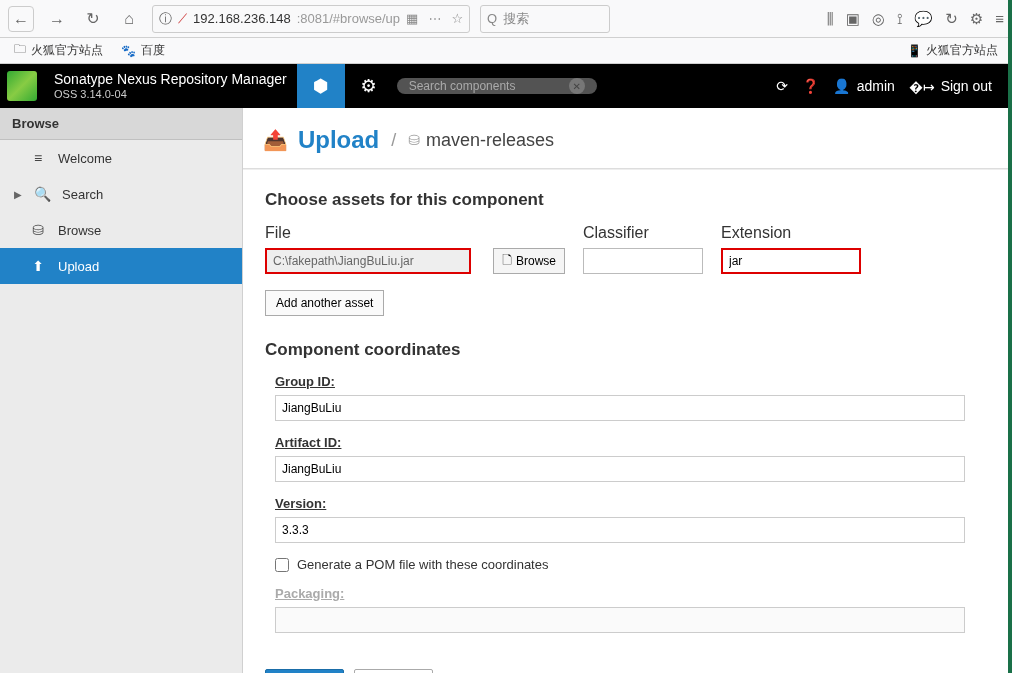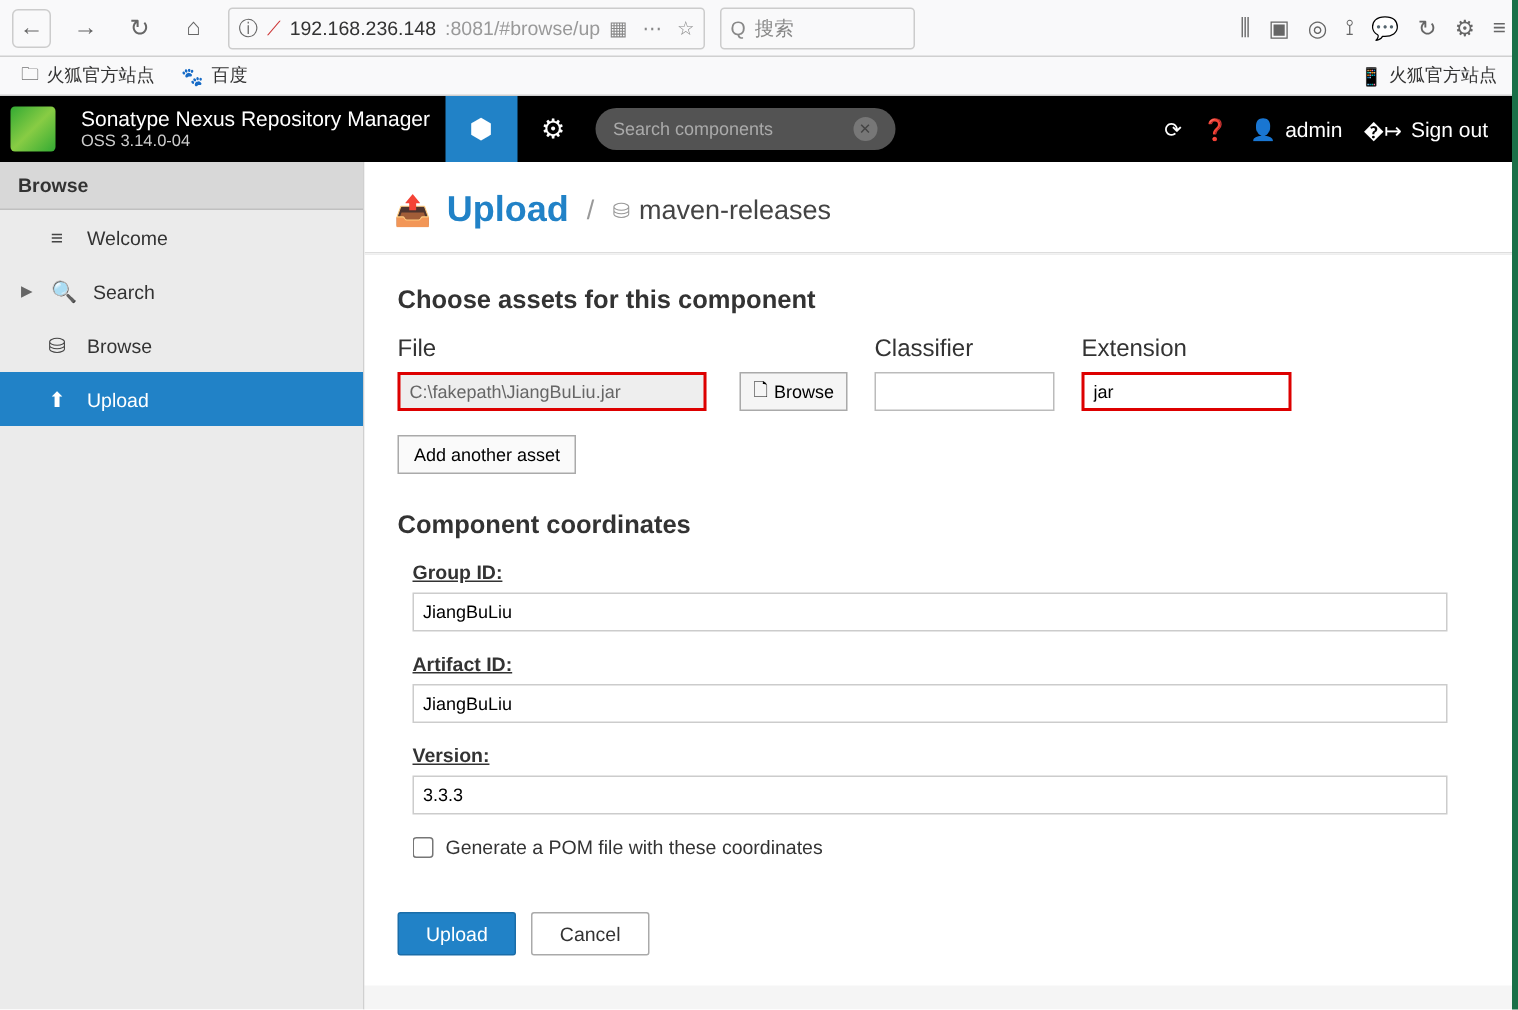--- a/index.html
+++ b/index.html
@@ -23,21 +23,21 @@
 
 
 .nexus-header { height: 44px; background: #000; display: flex; align-items: center; color: #fff; }
 .nexus-logo { width: 44px; height: 44px; display: flex; align-items: center; justify-content: center; }
 .nexus-logo-img { width: 30px; height: 30px; background: linear-gradient(135deg, #3a3 0%, #8c4 50%, #3a3 100%); border-radius: 3px; }
 .nexus-title-block { padding: 0 10px; line-height: 1.2; }
 .nexus-title { font-size: 14px; font-weight: normal; }
 .nexus-subtitle { font-size: 11px; color: #ccc; }
 .nexus-nav-btn { width: 48px; height: 44px; display: flex; align-items: center; justify-content: center; font-size: 18px; }
 .nexus-nav-btn.active { background: #2182c7; }
-.nexus-search { width: 200px; height: 28px; background: #535353; border-radius: 14px; display: flex; align-items: center; padding: 0 12px; color: #aaa; font-size: 12px; margin-left: 4px; }
+.nexus-search { width: 200px; height: 16px; background: #535353; border-radius: 14px; display: flex; align-items: center; padding: 0 12px; color: #aaa; font-size: 12px; margin-left: 4px; }
 .nexus-search-clear { margin-left: auto; width: 16px; height: 16px; background: #777; border-radius: 50%; display: flex; align-items: center; justify-content: center; font-size: 10px; color: #444;}
 .nexus-header-right { margin-left: auto; display: flex; align-items: center; gap: 14px; padding-right: 20px; font-size: 14px; }
 .nexus-right-item { display: flex; align-items: center; gap: 6px; }
 
 
 .app-body { display: flex; height: calc(673px - 38px - 26px - 44px); }
 .sidebar { width: 243px; background: #ebebeb; border-right: 1px solid #d0d0d0; }
 .sidebar-header { height: 32px; background: #d8d8d8; border-bottom: 1px solid #c0c0c0; display: flex; align-items: center; padding: 0 12px; font-weight: bold; font-size: 13px; color: #333; }
 .sidebar-item { height: 36px; display: flex; align-items: center; padding: 0 14px; gap: 12px; font-size: 13px; color: #333; cursor: pointer; }
 .sidebar-item .arrow { width: 8px; font-size: 10px; color: #666; }
@@ -238,20 +238,24 @@
       <div class="form-field">
         <label class="form-label">Version:</label>
         <input class="wide-input" value="3.3.3" style="">
       </div>
       <div class="form-field">
         <div class="checkbox-row">
           <input type="checkbox" style="">
           <span>Generate a POM file with these coordinates</span>
         </div>
       </div>
+      <div class="form-field">
+        <label class="form-label disabled">Packaging:</label>
+        <input class="wide-input" disabled="" value="" style="">
+      </div>
 
       <div class="action-bar">
         <button class="btn-primary">Upload</button>
         <button class="btn-secondary">Cancel</button>
       </div>
     </div>
   </div>
 </div>
 
 <div class="green-edge"></div>

